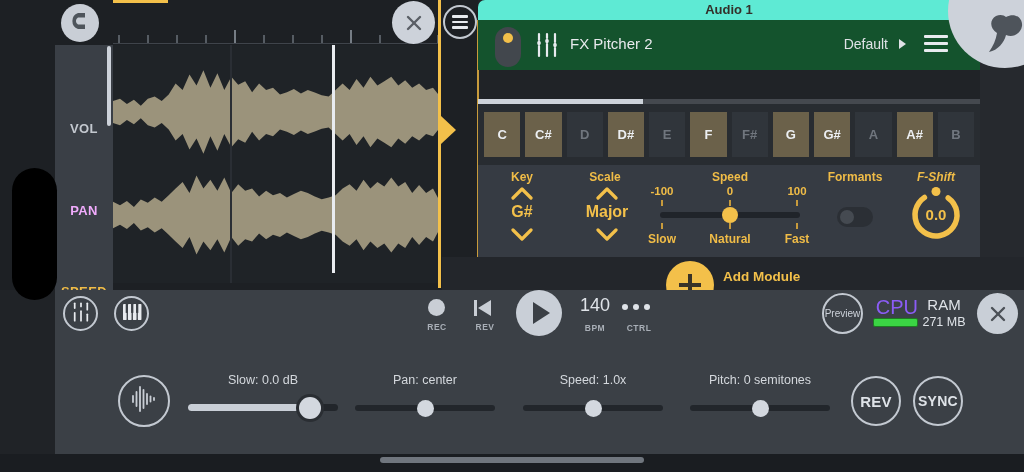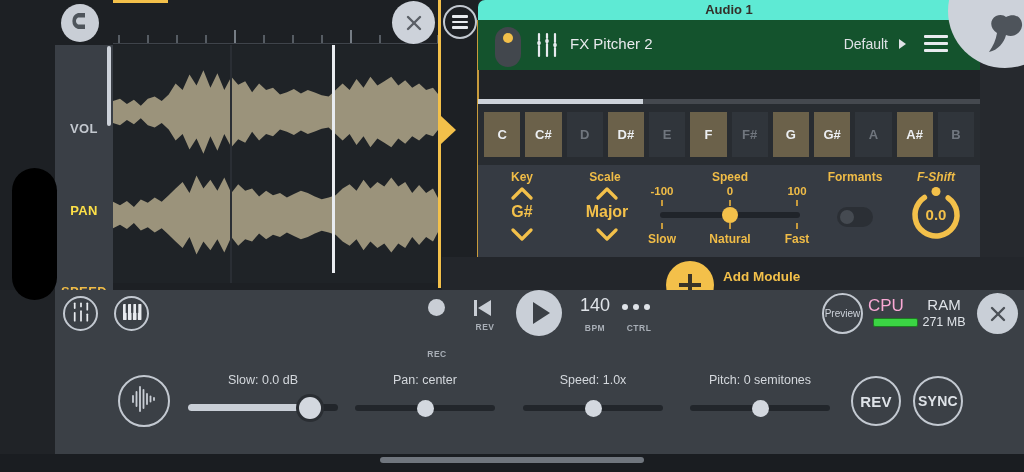--- a/index.html
+++ b/index.html
@@ -72,21 +72,21 @@
   .t-label{position:absolute;font-size:8.5px;font-weight:bold;color:#A9AFB7;letter-spacing:.5px;text-align:center;}
   .rev-icon{left:474px;top:300px;width:22px;height:16px;}
   .rev-icon .bar{position:absolute;left:0;top:0;width:3px;height:16px;background:#C9CED5;}
   .rev-icon .tri{position:absolute;left:4px;top:0;width:0;height:0;border-top:8px solid transparent;border-bottom:8px solid transparent;border-right:13px solid #C9CED5;}
   .play-btn{left:516px;top:290px;width:46px;height:46px;background:#C9CFD7;display:flex;align-items:center;justify-content:center;}
   .play-tri{width:0;height:0;border-top:11px solid transparent;border-bottom:11px solid transparent;border-left:17px solid #3B4046;margin-left:5px;}
   .bpm-value{left:570px;top:295px;width:50px;text-align:center;font-size:18px;color:#DFE3E8;}
   .ctrl-dots{left:622px;top:304px;display:flex;gap:5px;}
   .ctrl-dots i{width:6px;height:6px;border-radius:50%;background:#DFE3E8;}
   .preview-btn{left:822px;top:293px;width:41px;height:41px;font-size:10px;color:#CDD2DA;}
-  .cpu-label{left:868px;top:296px;width:50px;text-align:left;font-size:17px;color:#f9a8d4;}
+  .cpu-label{left:868px;top:296px;width:50px;text-align:right;font-size:20px;color:#8b5cf6;}
   .cpu-bar{left:873px;top:318px;width:43px;height:7px;background:#3BD544;border:1px solid #1E7A22;border-radius:2px;}
   .ram-label{left:920px;top:296px;width:48px;text-align:center;font-size:15px;color:#DFE3E8;}
   .ram-value{left:912px;top:315px;width:64px;text-align:center;font-size:12.5px;color:#DFE3E8;}
   .main-close{left:977px;top:293px;width:41px;height:41px;background:#C9CFD7;display:flex;align-items:center;justify-content:center;}
   .clip-btn{left:118px;top:375px;width:52px;height:52px;}
   .s-label{position:absolute;font-size:12.5px;color:#D4D8DD;text-align:center;}
   .s-track{position:absolute;height:7px;background:#22262B;border-radius:3.5px;}
   .s-fill{position:absolute;height:7px;background:#C9CFD7;border-radius:3.5px;}
   .s-knob{position:absolute;border-radius:50%;background:#D3D8DF;}
   .round-text-btn{font-size:15px;font-weight:bold;color:#DFE3E8;letter-spacing:.3px;}
@@ -123,21 +123,21 @@
       <i class="tick" style="left: 208px; height: 8px;"></i>
       <i class="tick tall" style="left: 237px; height: 13px;"></i>
       <i class="tick" style="left: 266px; height: 8px;"></i>
       <i class="tick" style="left: 295px; height: 8px;"></i>
       <i class="tick" style="left: 324px; height: 8px;"></i>
     </div>
   <div class="abs ruler-line"></div>
 
   <div class="abs sidebar">
     <div class="track-label" style="top:76px;color:#C3C8CF;">VOL</div>
-    <div class="track-label" style="top:158px;color:#fde047;text-align:center;">PAN</div>
+    <div class="track-label" style="top:158px;color:#f0abfc;text-align:center;">PAN</div>
     <div class="track-label" style="top:239px;color:#F0BC47;">SPEED</div>
   </div>
 
   <div class="abs wave-area">
     <svg width="327" height="238" viewBox="0 0 327 238">
       <path id="wave1" fill="#9B937B" d="M0.0 56.0 L7.0 53.8 L13.9 59.1 L20.9 54.7 L27.8 60.8 L34.8 53.8 L41.7 51.6 L48.7 56.0 L55.7 49.4 L62.6 38.4 L69.6 45.0 L76.5 29.6 L83.5 40.6 L90.4 25.2 L97.4 42.8 L104.4 28.3 L111.3 45.0 L118.3 31.8 L125.2 39.7 L132.2 36.2 L139.1 47.2 L146.1 38.4 L153.1 45.0 L160.0 42.8 L167.0 49.4 L173.9 47.2 L180.9 44.1 L187.9 48.5 L194.8 45.0 L201.8 47.6 L208.7 50.3 L215.7 51.6 L222.6 45.0 L229.6 38.4 L236.6 45.0 L243.5 34.0 L250.5 42.8 L257.4 31.8 L264.4 40.6 L271.3 36.2 L278.3 31.8 L285.3 40.6 L292.2 35.3 L299.2 42.8 L306.1 38.4 L313.1 45.0 L320.0 42.8 L327.0 51.6 L327.0 82.4 L320.0 91.2 L313.1 89.0 L306.1 95.6 L299.2 91.2 L292.2 98.7 L285.3 93.4 L278.3 102.2 L271.3 97.8 L264.4 93.4 L257.4 102.2 L250.5 91.2 L243.5 100.0 L236.6 89.0 L229.6 95.6 L222.6 89.0 L215.7 82.4 L208.7 83.7 L201.8 86.4 L194.8 89.0 L187.9 85.5 L180.9 89.9 L173.9 86.8 L167.0 84.6 L160.0 91.2 L153.1 89.0 L146.1 95.6 L139.1 86.8 L132.2 97.8 L125.2 94.3 L118.3 102.2 L111.3 89.0 L104.4 105.7 L97.4 91.2 L90.4 108.8 L83.5 93.4 L76.5 104.4 L69.6 89.0 L62.6 95.6 L55.7 84.6 L48.7 78.0 L41.7 82.4 L34.8 80.2 L27.8 73.2 L20.9 79.3 L13.9 74.9 L7.0 80.2 L0.0 78.0 Z"></path>
       <path id="wave2" fill="#9B937B" d="M0.0 156.8 L7.0 160.3 L13.9 155.9 L20.9 162.1 L27.8 154.6 L34.8 157.7 L41.7 152.4 L48.7 156.8 L55.7 150.2 L62.6 143.6 L69.6 137.0 L76.5 148.0 L83.5 130.4 L90.4 143.6 L97.4 134.8 L104.4 145.8 L111.3 132.6 L118.3 148.0 L125.2 139.2 L132.2 145.8 L139.1 143.6 L146.1 151.5 L153.1 145.8 L160.0 150.2 L167.0 148.0 L173.9 152.4 L180.9 148.9 L187.9 145.8 L194.8 148.0 L201.8 151.5 L208.7 154.2 L215.7 152.4 L222.6 150.2 L229.6 143.6 L236.6 139.2 L243.5 145.8 L250.5 134.8 L257.4 143.6 L264.4 137.0 L271.3 141.4 L278.3 132.6 L285.3 141.4 L292.2 137.0 L299.2 148.0 L306.1 140.1 L313.1 148.0 L320.0 143.6 L327.0 156.8 L327.0 183.2 L320.0 196.4 L313.1 192.0 L306.1 199.9 L299.2 192.0 L292.2 203.0 L285.3 198.6 L278.3 207.4 L271.3 198.6 L264.4 203.0 L257.4 196.4 L250.5 205.2 L243.5 194.2 L236.6 200.8 L229.6 196.4 L222.6 189.8 L215.7 187.6 L208.7 185.8 L201.8 188.5 L194.8 192.0 L187.9 194.2 L180.9 191.1 L173.9 187.6 L167.0 192.0 L160.0 189.8 L153.1 194.2 L146.1 188.5 L139.1 196.4 L132.2 194.2 L125.2 200.8 L118.3 192.0 L111.3 207.4 L104.4 194.2 L97.4 205.2 L90.4 196.4 L83.5 209.6 L76.5 192.0 L69.6 203.0 L62.6 196.4 L55.7 189.8 L48.7 183.2 L41.7 187.6 L34.8 182.3 L27.8 185.4 L20.9 177.9 L13.9 184.1 L7.0 179.7 L0.0 183.2 Z"></path>
     </svg>
   </div>
   <div class="abs gridline"></div>
@@ -312,21 +312,21 @@
         <g fill="#3B4046">
           <rect x="5" y="1" width="2.5" height="10"></rect>
           <rect x="11" y="1" width="2.5" height="10"></rect>
           <rect x="16.5" y="1" width="2.5" height="10"></rect>
         </g>
       </svg>
     </span>
   </div>
 
   <div class="abs circle rec-dot"></div>
-  <div class="t-label" style="left:421px;top:322px;width:32px;margin-top:27px;">REC</div>
+  <div class="t-label" style="left:421px;top:322px;width:32px;">REC</div>
 
   <div class="abs rev-icon">
     <span style="display:contents"><i class="bar"></i><i class="tri"></i></span>
   </div>
   <div class="t-label" style="left:469px;top:322px;width:32px;">REV</div>
 
   <div class="abs circle play-btn">
       <span class="play-tri"></span>
     </div>
 

